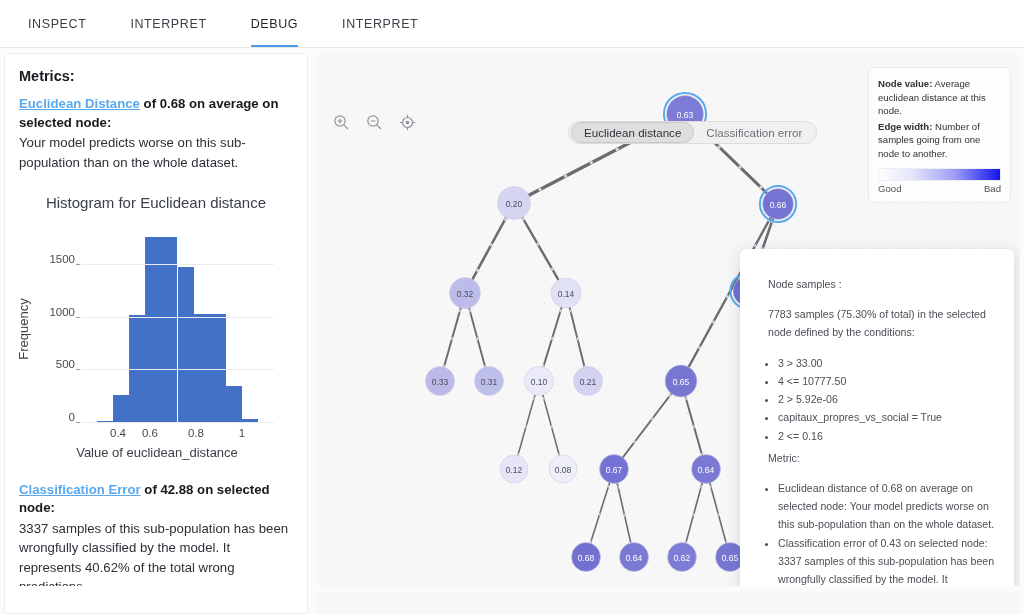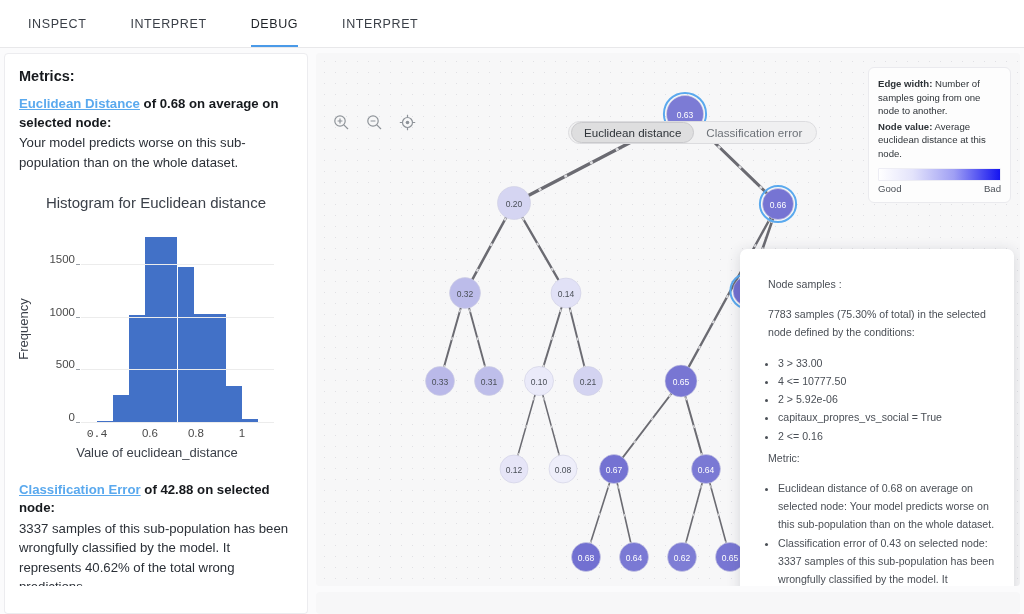--- a/index.html
+++ b/index.html
@@ -211,21 +211,21 @@
             <div class="ytickmark" style="bottom: 0px;"></div>
             <div class="gridline" style="bottom: 52.4862px;"></div>
             <div class="ytick" style="bottom: 46.4862px;">500</div>
             <div class="ytickmark" style="bottom: 52.4862px;"></div>
             <div class="gridline" style="bottom: 104.972px;"></div>
             <div class="ytick" style="bottom: 98.9724px;">1000</div>
             <div class="ytickmark" style="bottom: 104.972px;"></div>
             <div class="gridline" style="bottom: 157.459px;"></div>
             <div class="ytick" style="bottom: 151.459px; text-align: right;">1500</div>
             <div class="ytickmark" style="bottom: 157.459px;"></div>
-            <div class="xtick" style="left: 16px; font-family: Liberation Mono, monospace;">0.4</div>
+            <div class="xtick" style="left: 37px;">0.4</div>
             <div class="xtick" style="left: 68.9286px;">0.6</div>
             <div class="xtick" style="left: 114.881px;">0.8</div>
             <div class="xtick" style="left: 160.833px;">1</div>
           </div>
         <div class="xlabel">Value of euclidean_distance</div>
       </div>
     </div>
 
     <div class="bottom-metric">
       <div class="metric-head">
@@ -409,22 +409,22 @@
           </svg>
       </div>
     </div>
 
     <div class="seg" id="seg-group">
         <div class="seg-item active">Euclidean distance</div>
         <div class="seg-item">Classification error</div>
       </div>
 
     <div class="legend">
+      <p><b>Node value:</b><span> Average euclidean distance at this node.</span></p>
       <p><b>Edge width:</b><span> Number of samples going from one node to another.</span></p>
-      <p><b>Node value:</b><span> Average euclidean distance at this node.</span></p>
       <div class="legend-bar"></div>
       <div class="legend-scale">
         <span>Good</span>
         <span>Bad</span>
       </div>
     </div>
 
     <div class="tooltip">
       <p class="tline">Node samples :</p>
       <p class="tline">7783 samples (75.30% of total) in the selected node defined by the conditions:</p>

